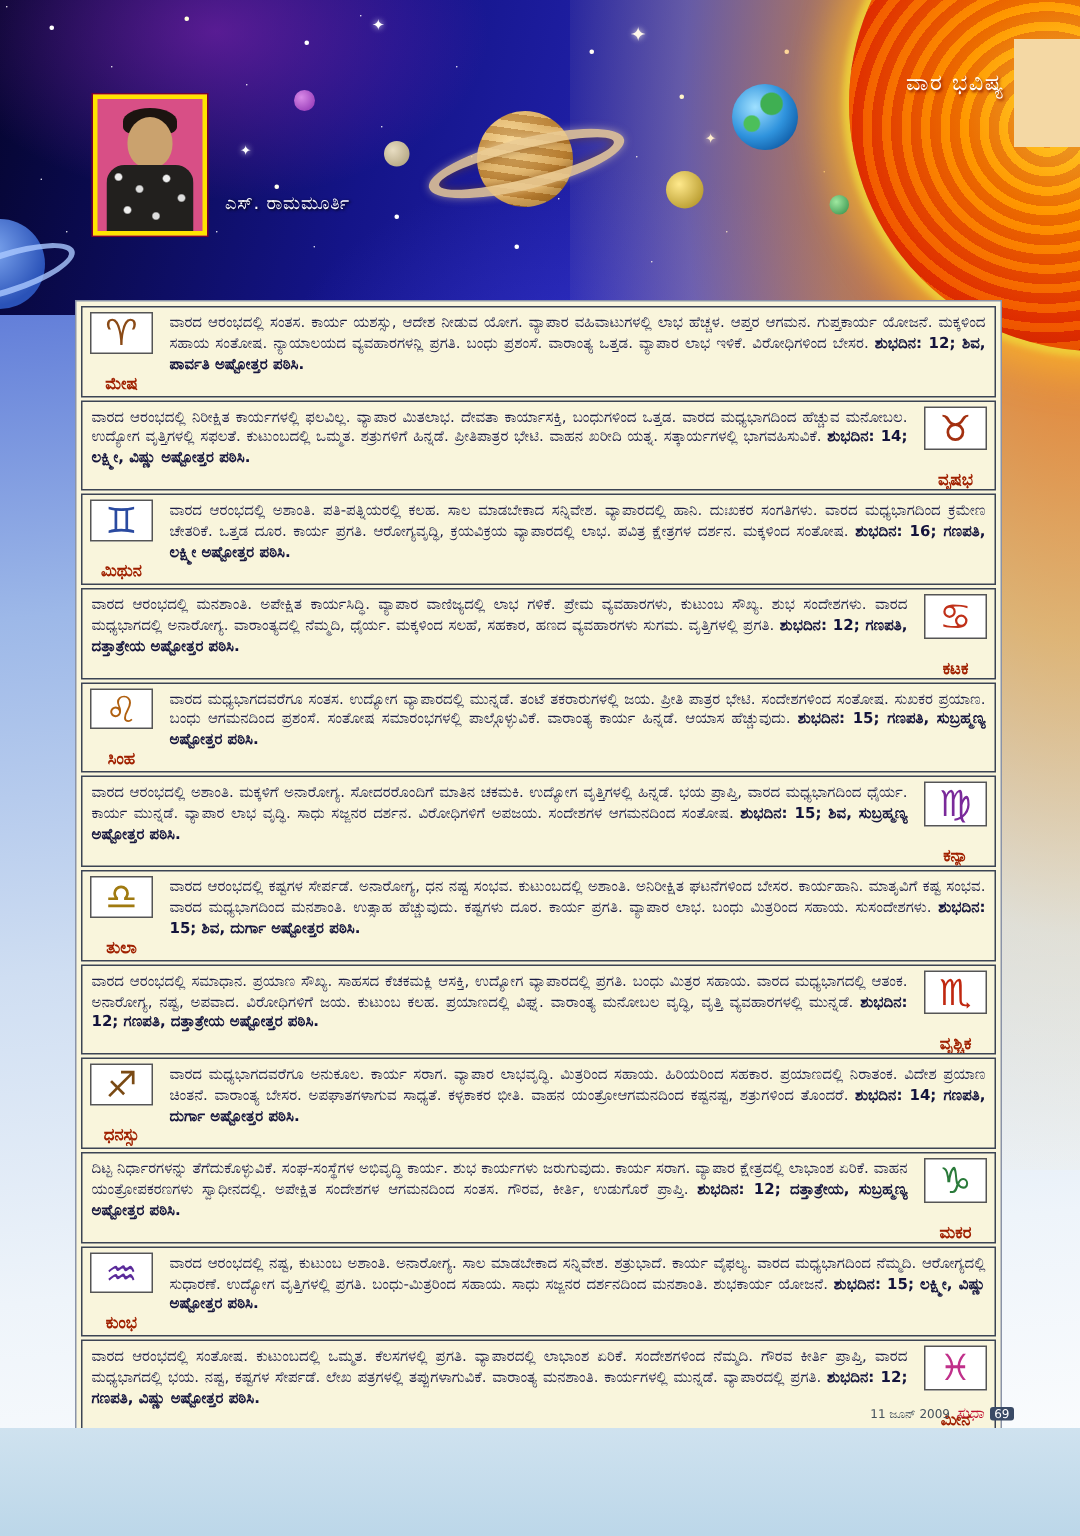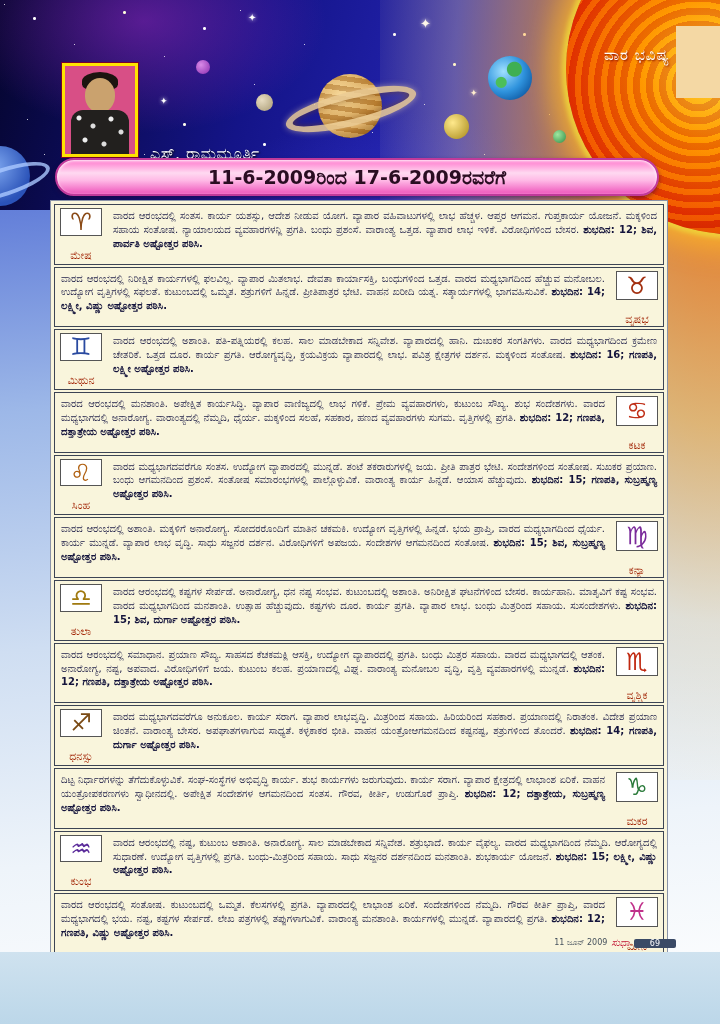--- a/index.html
+++ b/index.html
@@ -64,21 +64,21 @@
   .photo .hair { position:absolute; left:17px; top:6px; width:36px; height:18px; border-radius:50% 50% 30% 30%; background:#1c1410; }
   .photo .shirt { position:absolute; left:6px; top:44px; width:58px; height:50px; border-radius:12px 12px 0 0;
     background:
       radial-gradient(circle 2px at 8px 8px, #eee 0 2px, transparent 3px),
       radial-gradient(circle 2px at 22px 16px, #ddd 0 2px, transparent 3px),
       radial-gradient(circle 2px at 40px 9px, #eee 0 2px, transparent 3px),
       radial-gradient(circle 2px at 50px 22px, #ddd 0 2px, transparent 3px),
       radial-gradient(circle 2px at 14px 30px, #eee 0 2px, transparent 3px),
       radial-gradient(circle 2px at 33px 34px, #ddd 0 2px, transparent 3px),
       #22201e; }
-  .author { position:absolute; left:150px; top:144px; color:#fff; font-size:16px; letter-spacing:.5px;
+  .author { position:absolute; left:150px; top:128px; color:#fff; font-size:12px; letter-spacing:.5px;
     text-shadow:1px 1px 2px #000; }
 
   
   .banner { position:absolute; left:55px; top:158px; width:604px; height:38px; border-radius:19px;
     background:linear-gradient(180deg,#ff77cc 0%,#ffd9f1 38%,#ffb9e6 60%,#ee55bb 100%);
     border:2px solid #c03a9a; box-shadow:0 2px 4px rgba(40,0,60,.5), inset 0 1px 3px #fff;
     display:flex; align-items:center; justify-content:center; }
   .banner span { font-size:19px; font-weight:bold; color:#2a0d22; }
 
   
@@ -86,32 +86,32 @@
     background:#f9f5dc; border:1px solid #8a93a8; padding:3px;
     display:flex; flex-direction:column; gap:2px; }
   .row { flex:1 1 0; display:flex; border:1px solid #3c4454; background:#f9f5dc; overflow:hidden; }
   .row.right { flex-direction:row-reverse; }
   .icon-col { width:52px; flex:0 0 52px; display:flex; flex-direction:column; align-items:center;
     justify-content:flex-start; padding-top:3px; }
   .row.left  .icon-col { justify-content:space-between; padding:3px 0 2px 0; }
   .icon-box { width:42px; height:40px; background:#fff; border:1px solid #555;
     display:flex; align-items:center; justify-content:center; }
   .glyph { font-size:24px; line-height:1; }
-  .sign-name { font-size:11px; font-weight:normal; color:#a02000; margin-top:13px; white-space:nowrap; }
+  .sign-name { font-size:11px; font-weight:bold; color:#a02000; margin-top:13px; white-space:nowrap; }
   .sign-text { flex:1 1 auto; padding:4px 6px 3px 6px; font-size:10px; line-height:1.38;
     color:#1c1c46; text-align:justify; }
   .sign-text b { color:#14143c; }
 
   
   .footer-strip { position:absolute; left:0; top:952px; width:720px; height:72px;
     background:linear-gradient(180deg,#cfe2ef,#bcd7e9); }
   .footer { position:absolute; right:44px; top:937px; font-size:8px; color:#44505c;
     display:flex; align-items:center; gap:4px; }
   .mag-logo { color:#c01030; font-weight:normal; font-style:italic; font-size:10px; }
-  .page-no { background:#3a4a66; color:#fff; border-radius:2px; padding:0 16px; font-size:8px; }
+  .page-no { background:#3a4a66; color:#fff; border-radius:2px; padding:0 3px; font-size:8px; }
 </style>
 </head>
 <body>
 
 <div id="page">
 
   <div class="sky">
     <div class="stars"></div>
     <span class="sparkle" style="left:592px;top:26px;font-size:20px">✦</span>
     <span class="sparkle" style="left:420px;top:16px">✦</span>
@@ -137,23 +137,20 @@
 
   <div class="masthead">ವಾರ ಭವಿಷ್ಯ</div>
 
   <div class="photo">
     <div class="hair"></div>
     <div class="head"></div>
     <div class="shirt"></div>
   </div>
   <div class="author">ಎಸ್. ರಾಮಮೂರ್ತಿ</div>
 
-  <div class="banner">
-    <span>11-6-2009ರಿಂದ 17-6-2009ರವರೆಗೆ</span>
-  </div>
 
   <div class="panel" id="panel">
       <div class="row left">
         <div class="icon-col">
           <div class="icon-box">
             <span class="glyph" style="color:#8a4a16">♈</span>
           </div>
           <div class="sign-name">ಮೇಷ</div>
         </div>
         <div class="sign-text"><span>ವಾರದ ಆರಂಭದಲ್ಲಿ ಸಂತಸ. ಕಾರ್ಯ ಯಶಸ್ಸು, ಆದೇಶ ನೀಡುವ ಯೋಗ. ವ್ಯಾಪಾರ ವಹಿವಾಟುಗಳಲ್ಲಿ ಲಾಭ ಹೆಚ್ಚಳ. ಆಪ್ತರ ಆಗಮನ. ಗುಪ್ತಕಾರ್ಯ ಯೋಜನೆ. ಮಕ್ಕಳಿಂದ ಸಹಾಯ ಸಂತೋಷ. ನ್ಯಾಯಾಲಯದ ವ್ಯವಹಾರಗಳನ್ಲಿ ಪ್ರಗತಿ. ಬಂಧು ಪ್ರಶಂಸೆ. ವಾರಾಂತ್ಯ ಒತ್ತಡ. ವ್ಯಾಪಾರ ಲಾಭ ಇಳಿಕೆ. ವಿರೋಧಿಗಳಿಂದ ಬೇಸರ.</span> <b class="lucky">ಶುಭದಿನ: 12; ಶಿವ, ಪಾರ್ವತಿ ಅಷ್ಟೋತ್ತರ ಪಠಿಸಿ.</b></div>

